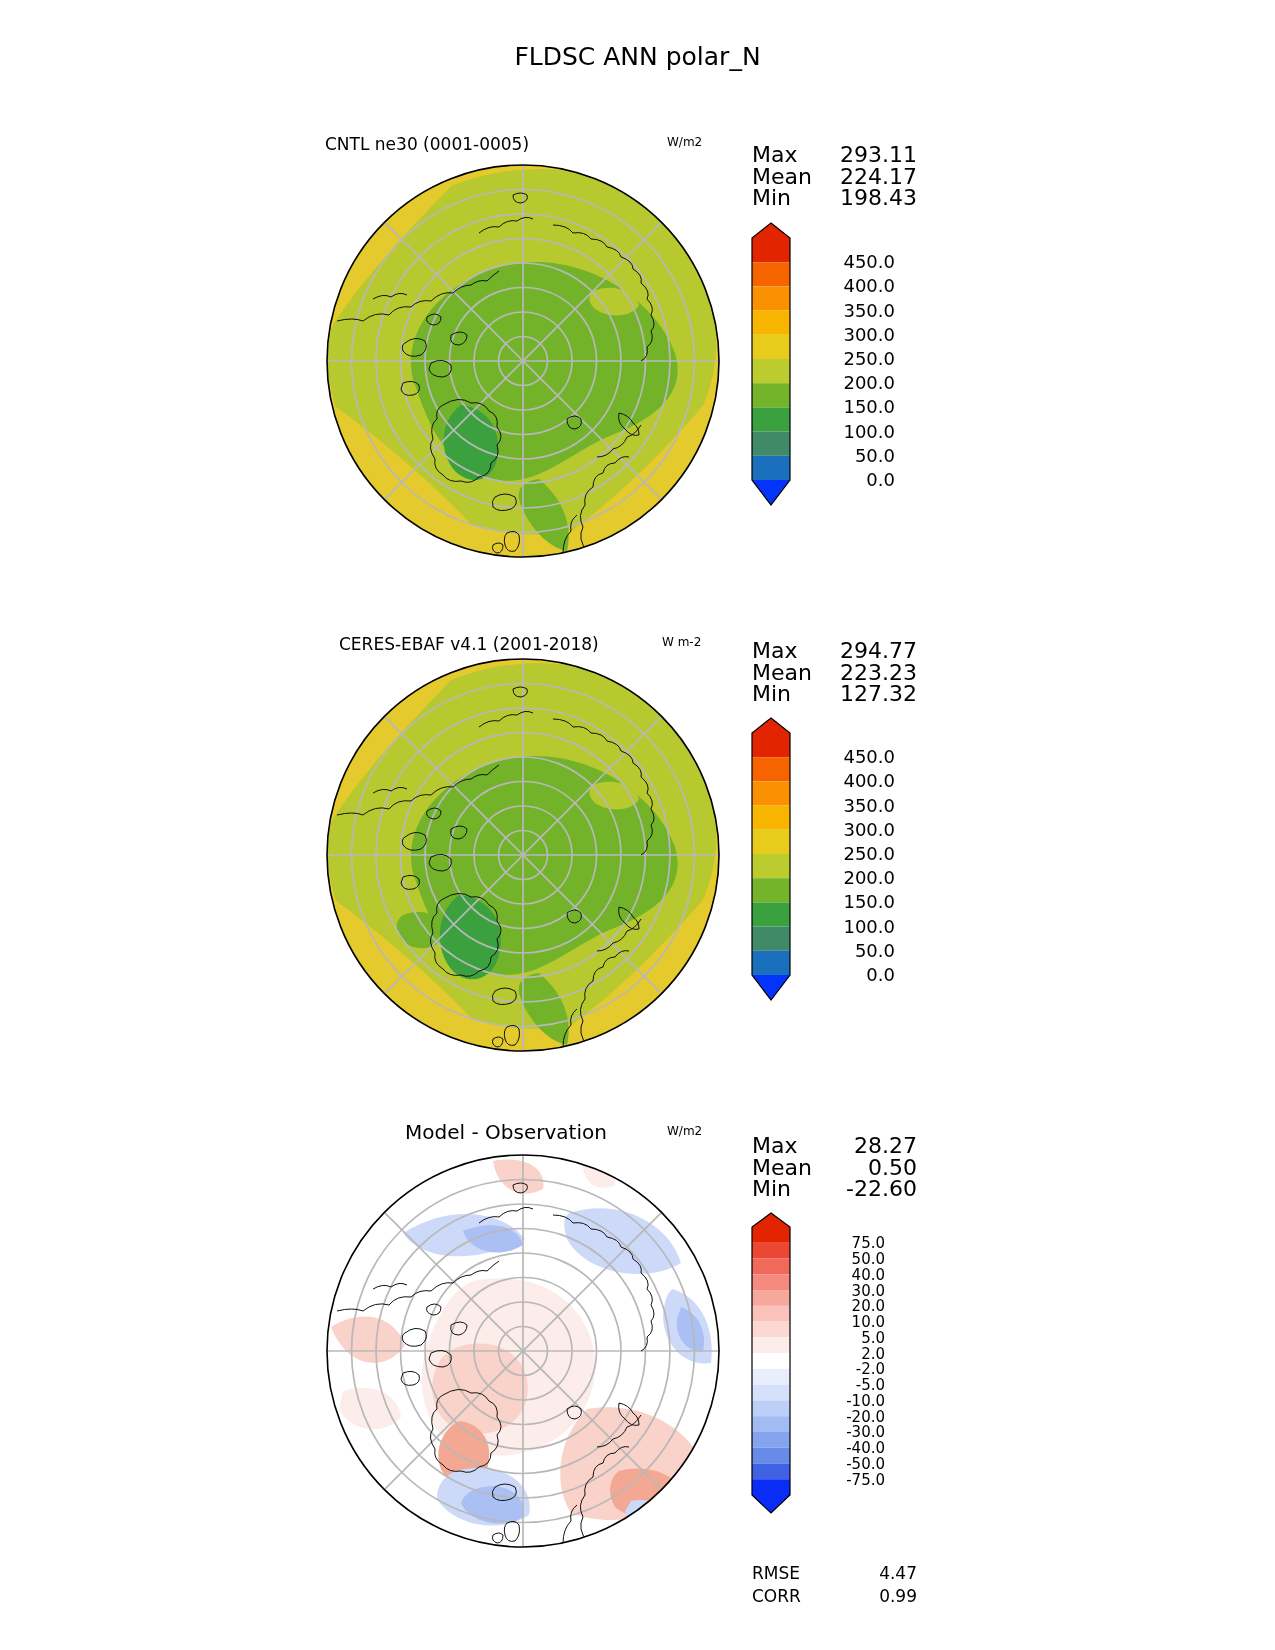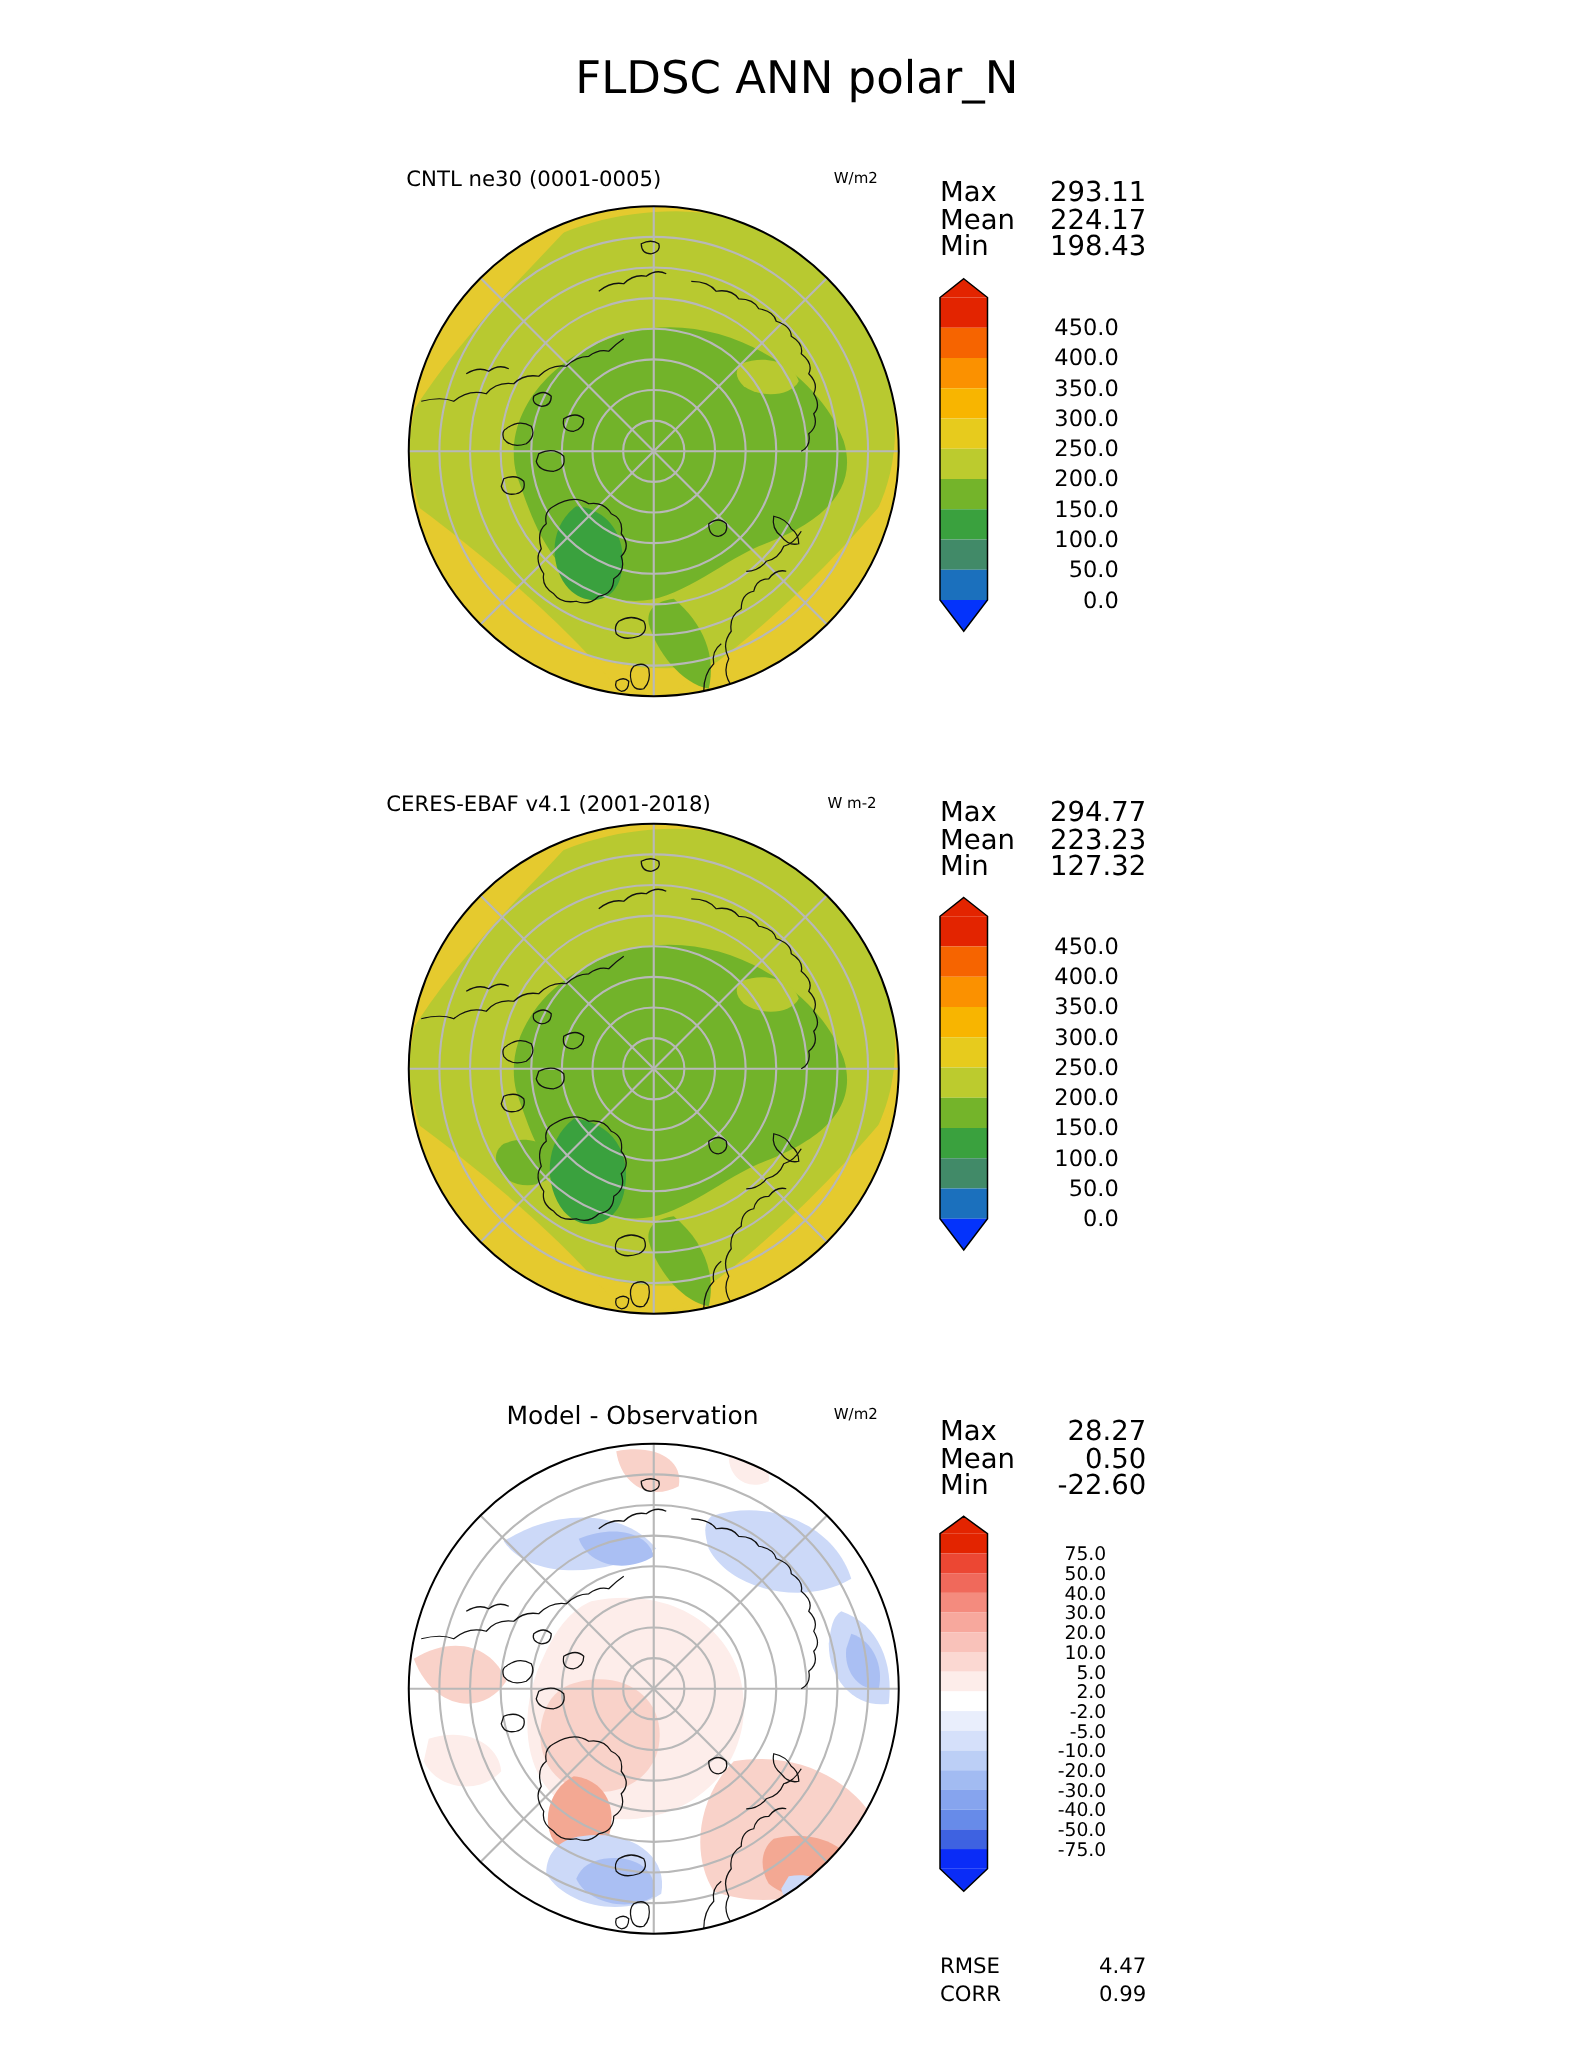--- a/index.html
+++ b/index.html
@@ -1,19 +1,19 @@
 <!DOCTYPE html>
 <html><head>
 <meta charset="utf-8">
 <style>
   html,body{margin:0;padding:0;background:#fff;}
   .page{position:relative;width:1275px;height:1650px;background:#ffffff;
         font-family:"DejaVu Sans","Liberation Sans",sans-serif;color:#000;overflow:hidden;}
   .abs{position:absolute;}
-  .fig-title{left:0;right:0;top:42px;text-align:center;font-size:36px;}
+  .fig-title{left:0;right:0;top:42px;text-align:center;font-size:25px;}
   .sub{font-size:17px;}
   .units{font-size:12px;text-align:right;}
   .stats{width:165px;font-size:22px;line-height:21.5px;}
   .stat-row{display:flex;justify-content:space-between;}
   .p3title{left:306px;width:400px;top:1120px;text-align:center;font-size:20px;}
   .metrics{width:165px;font-size:17px;line-height:23px;margin-top:36px;}
   svg text{font-family:"DejaVu Sans","Liberation Sans",sans-serif;fill:#000;}
   .cbtick{font-size:18px;}
   .cbtick3{font-size:15px;}
 </style>
@@ -153,21 +153,21 @@
     <text class="cbtick" x="148" y="96.6" text-anchor="end">350.0</text>
     <text class="cbtick" x="148" y="120.8" text-anchor="end">300.0</text>
     <text class="cbtick" x="148" y="145" text-anchor="end">250.0</text>
     <text class="cbtick" x="148" y="169.2" text-anchor="end">200.0</text>
     <text class="cbtick" x="148" y="193.4" text-anchor="end">150.0</text>
     <text class="cbtick" x="148" y="217.6" text-anchor="end">100.0</text>
     <text class="cbtick" x="148" y="241.8" text-anchor="end">50.0</text>
     <text class="cbtick" x="148" y="266" text-anchor="end">0.0</text>
   </svg>
 
-  <div class="abs sub" style="left:309px;top:634px">CERES-EBAF v4.1 (2001-2018)</div>
+  <div class="abs sub" style="left:339px;top:634px">CERES-EBAF v4.1 (2001-2018)</div>
   <div class="abs units" style="left:662px;top:635px">W m-2</div>
 
   <div class="abs stats" style="left:752px;top:640px">
     <div class="stat-row">
         <span>Max</span>
         <span>294.77</span>
       </div>
     <div class="stat-row">
         <span>Mean</span>
         <span>223.23</span>

